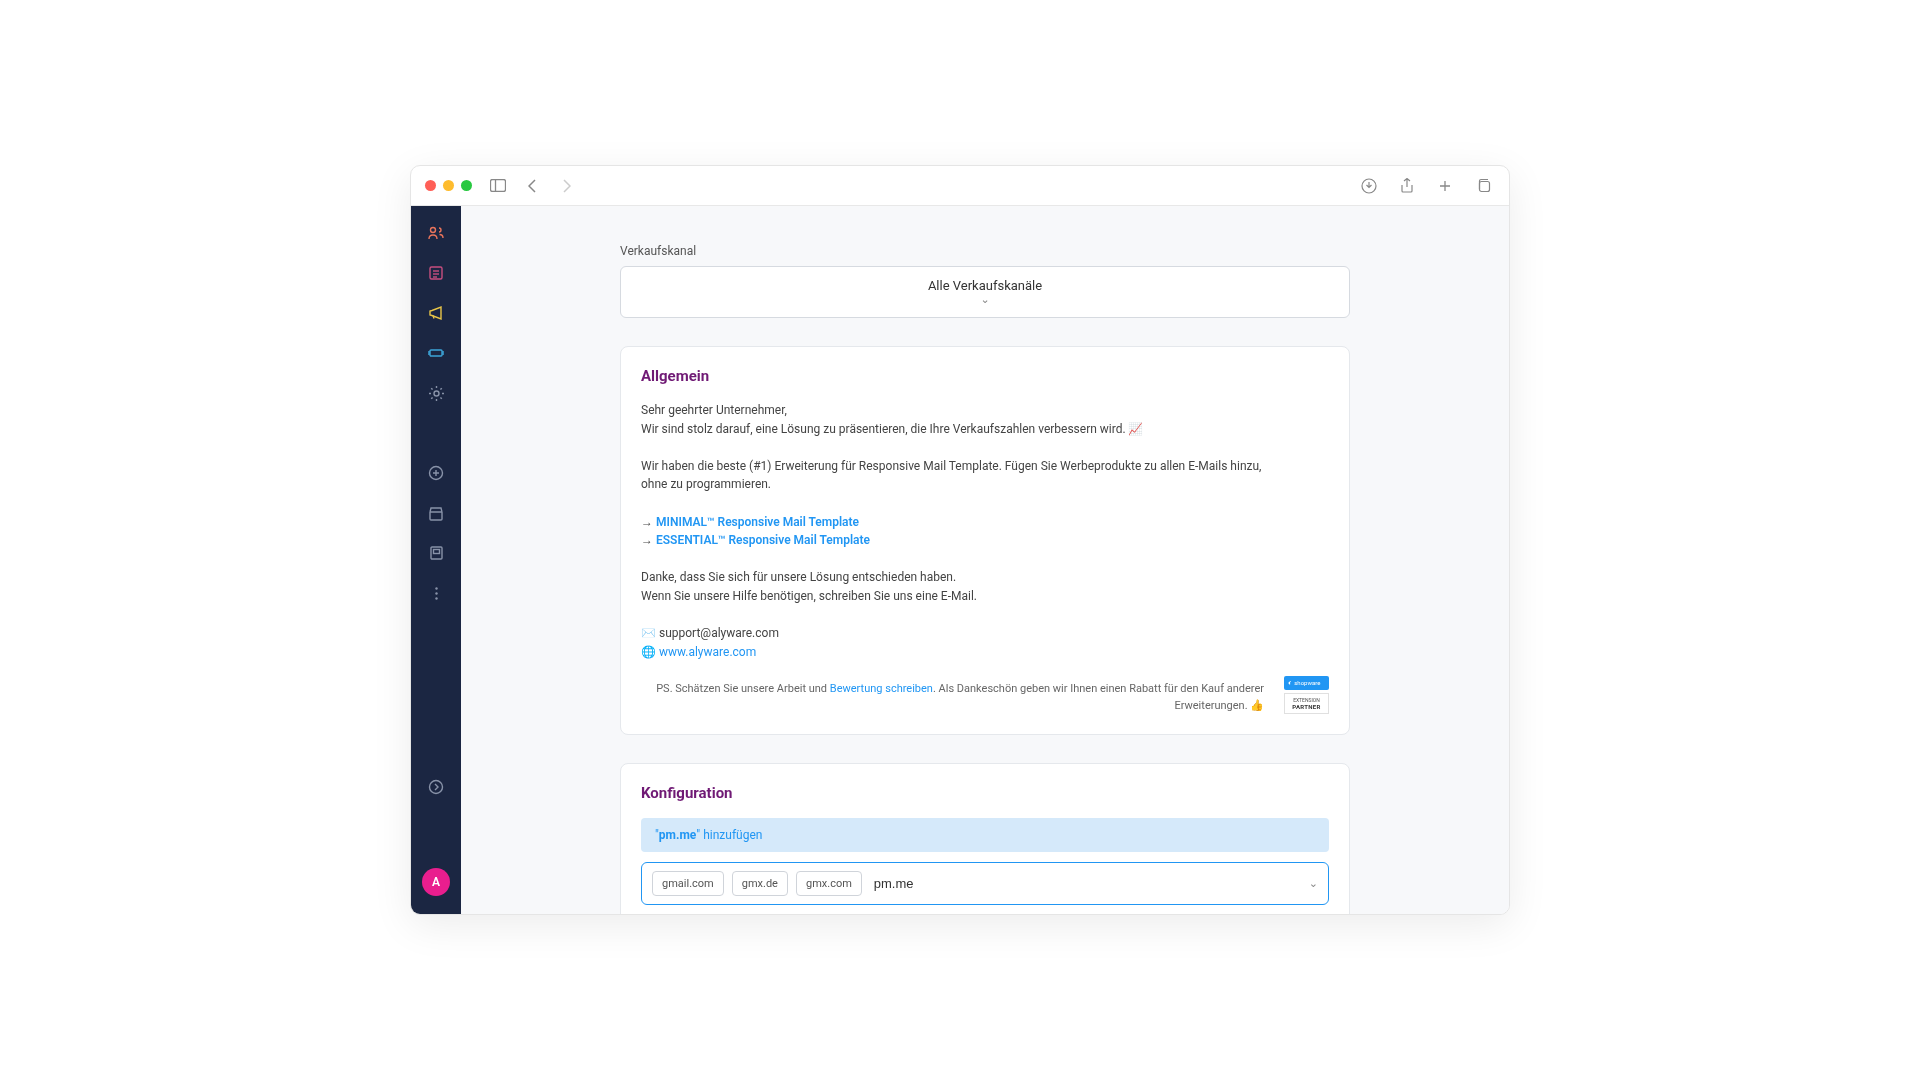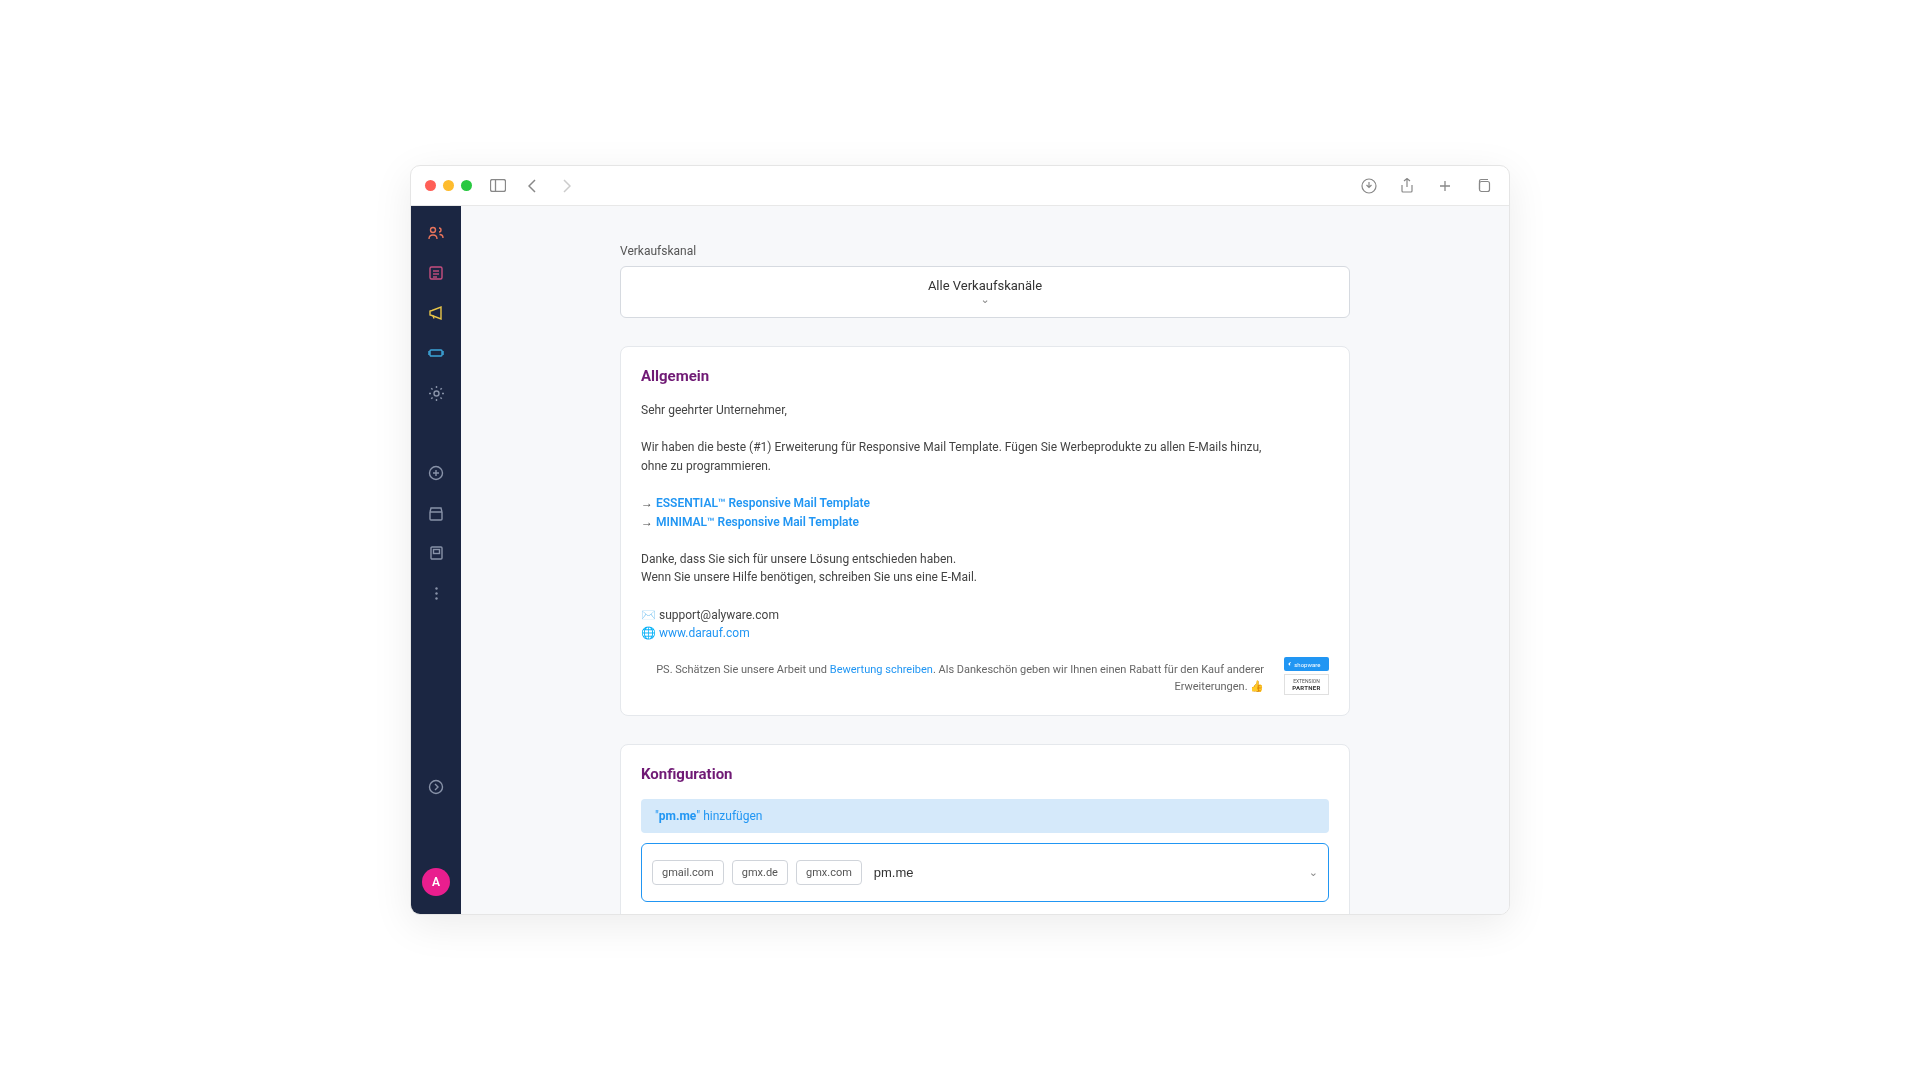--- a/index.html
+++ b/index.html
@@ -31,21 +31,21 @@
 .body-text .small { font-size: 11px; color: #666; text-align: right; }
 .partner-row { display: flex; align-items: flex-end; gap: 20px; }
 .partner-row .body-text { flex: 1; }
 .partner-badge { width: 45px; display: flex; flex-direction: column; gap: 3px; }
 .badge-top { background: #2196f3; color: #fff; font-size: 6px; padding: 3px 4px; border-radius: 2px; display: flex; align-items: center; gap: 2px; }
 .badge-bottom { background: #fff; border: 1px solid #e0e0e0; font-size: 5px; text-align: center; padding: 3px 2px; color: #555; line-height: 1.2; }
 .badge-bottom strong { font-size: 6px; color: #333; letter-spacing: 0.3px; }
 .suggest-pill { background: #d5e9fa; border-radius: 4px; padding: 10px 14px; font-size: 12px; color: #2196f3; margin-bottom: 10px; cursor: pointer; }
 .suggest-pill b { font-weight: 700; }
 .suggest-pill .quoted { color: #2196f3; }
-.multi { border: 1px solid #2196f3; border-radius: 6px; padding: 16px 10px; display: flex; align-items: center; gap: 8px; background: #fff; }
+.multi { border: 1px solid #2196f3; border-radius: 6px; padding: 8px 10px; display: flex; align-items: center; gap: 8px; background: #fff; }
 .tag { border: 1px solid #d0d4da; border-radius: 4px; padding: 5px 9px; font-size: 11px; color: #555; background: #fff; }
 .multi-input { border: none; outline: none; font-size: 13px; color: #333; flex: 1; padding: 4px; }
 .chev { color: #888; font-size: 11px; }
 svg { display: block; }
 </style>
 </head>
 <body>
 
 <div class="window">
   <div class="titlebar">
@@ -178,31 +178,32 @@
         <div class="select">
           <span>Alle Verkaufskanäle</span>
           <span class="chev">⌄</span>
         </div>
 
         <div class="card">
           <h2>Allgemein</h2>
           <div class="partner-row">
             <div class="body-text">
               <div>Sehr geehrter Unternehmer,</div>
+              <div>Wir sind stolz darauf, eine Lösung zu präsentieren, die Ihre Verkaufszahlen verbessern wird. 📈</div>
               <br>
               <div>Wir haben die beste (#1) Erweiterung für Responsive Mail Template. Fügen Sie Werbeprodukte zu allen E-Mails hinzu, ohne zu programmieren.</div>
               <br>
+              <div><span>→</span> <a href="#">MINIMAL™ Responsive Mail Template</a></div>
               <div><span>→</span> <a href="#">ESSENTIAL™ Responsive Mail Template</a></div>
-              <div><span>→</span> <a href="#">MINIMAL™ Responsive Mail Template</a></div>
               <br>
               <div>Danke, dass Sie sich für unsere Lösung entschieden haben.</div>
               <div>Wenn Sie unsere Hilfe benötigen, schreiben Sie uns eine E-Mail.</div>
               <br>
               <div><span>✉️</span> <span>support@alyware.com</span></div>
-              <div><span>🌐</span> <a href="#" class="normal">www.darauf.com</a></div>
+              <div><span>🌐</span> <a href="#" class="normal">www.alyware.com</a></div>
               <br>
               <div class="small">
                 <span>PS. Schätzen Sie unsere Arbeit und </span><a href="#" class="normal">Bewertung schreiben</a><span>. Als Dankeschön geben wir Ihnen einen Rabatt für den Kauf anderer Erweiterungen. 👍</span>
               </div>
             </div>
             <div class="partner-badge">
               <div class="badge-top">
                   <span style="font-size:7px">◐</span>
                   <span>shopware</span>
                 </div>

